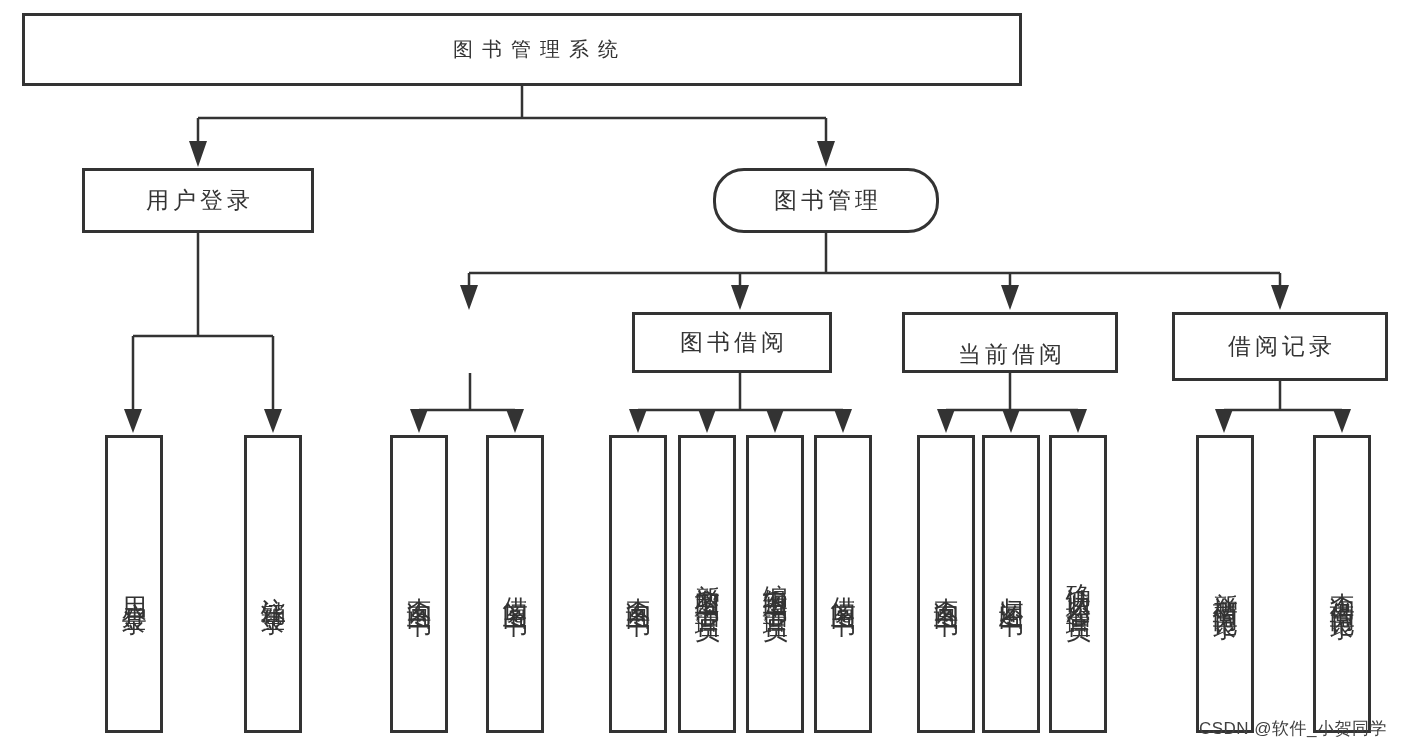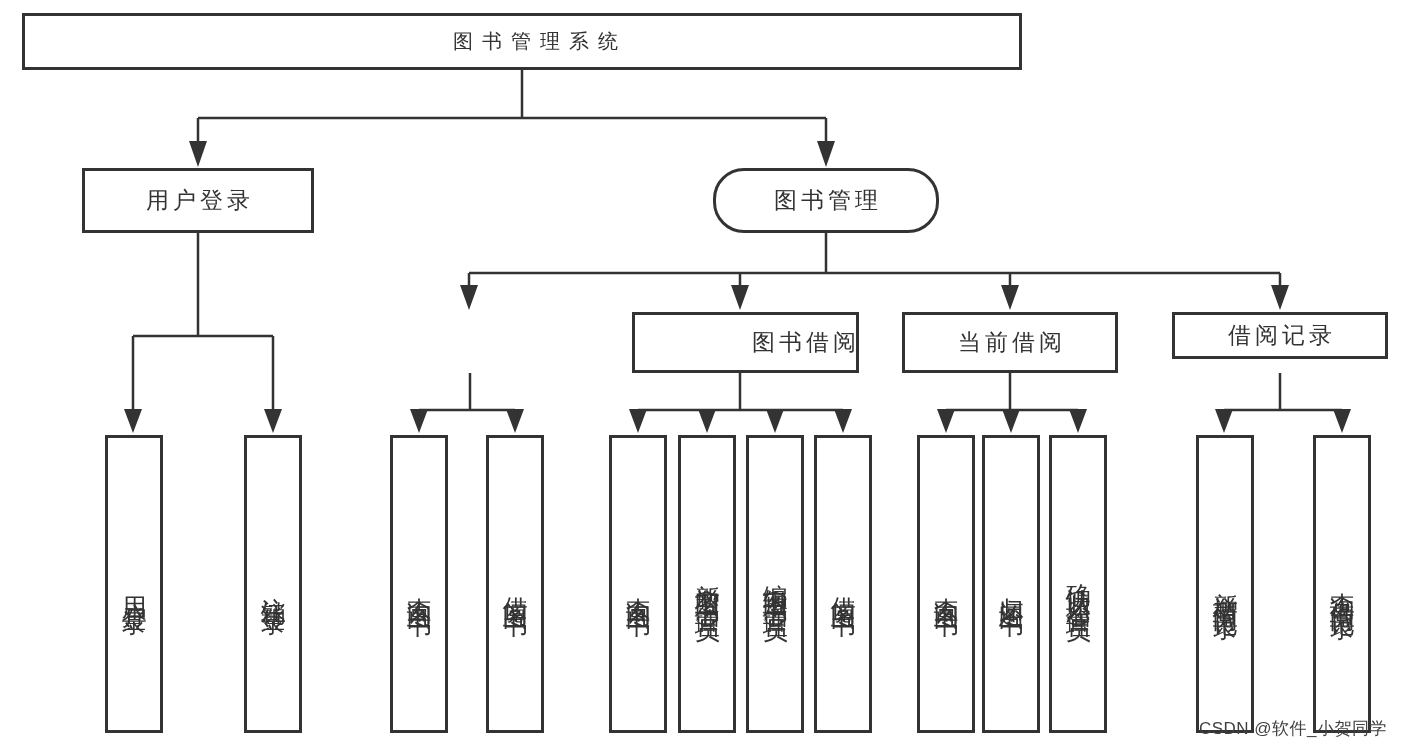--- a/index.html
+++ b/index.html
@@ -75,38 +75,38 @@
       M1001 285 L1019 285 L1010 310 Z  M1271 285 L1289 285 L1280 310 Z
       M124 409 L142 409 L133 433 Z  M264 409 L282 409 L273 433 Z
       M410 409 L428 409 L419 433 Z  M506 409 L524 409 L515 433 Z
       M629 409 L647 409 L638 433 Z  M698 409 L716 409 L707 433 Z
       M766 409 L784 409 L775 433 Z  M834 409 L852 409 L843 433 Z
       M937 409 L955 409 L946 433 Z  M1002 409 L1020 409 L1011 433 Z
       M1069 409 L1087 409 L1078 433 Z
       M1215 409 L1233 409 L1224 433 Z  M1333 409 L1351 409 L1342 433 Z"></path>
   </svg>
 
-  <div class="box lvl0" style="left:22px; top:13px; width:1000px; height:57px;padding-left:27px;">
+  <div class="box lvl0" style="left:22px; top:13px; width:1000px; height:73px;padding-left:27px;">
     <span class="hlabel">图书管理系统</span>
   </div>
 
   <div class="box lvl1" style="left:82px; top:168px; width:232px; height:65px;">
     <span class="hlabel">用户登录</span>
   </div>
   <div class="box lvl1" style="left:713px; top:168px; width:226px; height:65px;border-radius:31px;">
     <span class="hlabel">图书管理</span>
   </div>
 
-  <div class="box lvl2" style="left:632px; top:312px; width:227px; height:61px;justify-content:flex-end;">
+  <div class="box lvl2" style="left:632px; top:312px; width:200px; height:61px;">
     <span class="hlabel">图书借阅</span>
   </div>
-  <div class="box lvl2" style="left:902px; top:312px; width:216px; height:61px;">
+  <div class="box lvl2" style="left:902px; top:312px; width:216px; height:61px;align-items:flex-end;">
     <span class="hlabel">当前借阅</span>
   </div>
-  <div class="box lvl2" style="left:1172px; top:312px; width:216px; height:47px;">
+  <div class="box lvl2" style="left:1172px; top:312px; width:216px; height:69px;">
     <span class="hlabel">借阅记录</span>
   </div>
 
   <div class="box leaf" style="left:105px; top:435px;">
     <span class="vlabel">用户登录</span>
   </div>
   <div class="box leaf" style="left:244px; top:435px;">
     <span class="vlabel">注销登录</span>
   </div>
 

